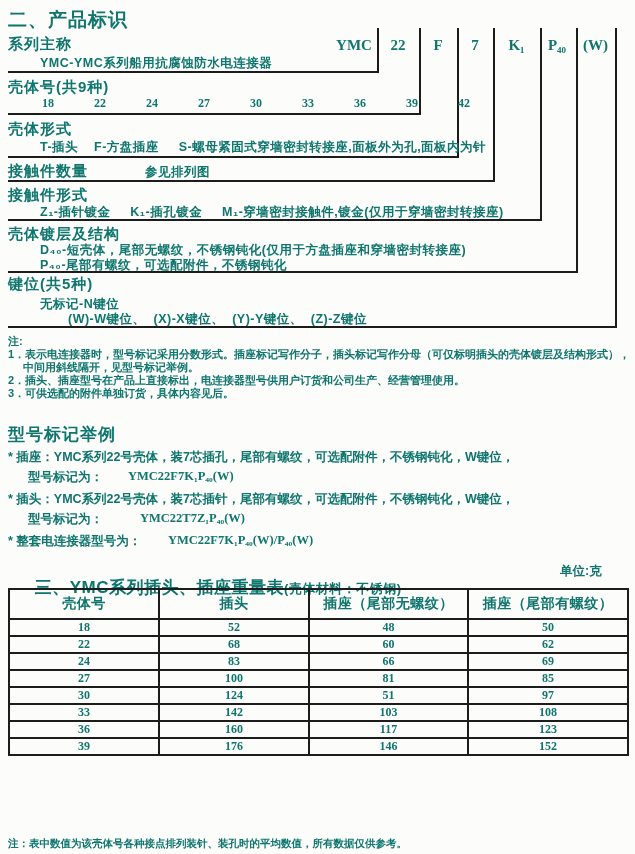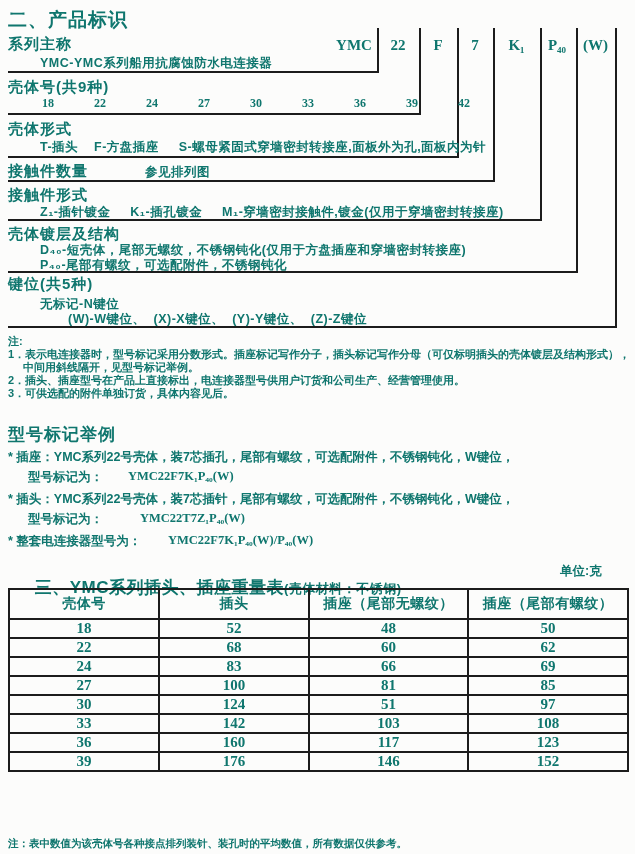--- a/index.html
+++ b/index.html
@@ -25,21 +25,21 @@
   .ex-line { font-size:12.5px; font-weight:bold; white-space:pre; }
   .num-row { font-family:"Liberation Serif","DejaVu Serif","DejaVu Sans",serif;
     font-size:12px; font-weight:bold; word-spacing:17px; white-space:pre; }
   table.wt { border-collapse:collapse; width:619px; table-layout:fixed; }
   table.wt th, table.wt td {
     border:2px solid #1c1c1c; text-align:center; vertical-align:middle;
     font-weight:bold; overflow:hidden;
   }
   table.wt th { height:30px; font-size:14px; letter-spacing:0.5px; }
   table.wt td {
-    height:16px; font-size:15px;
+    height:16px; font-size:12px;
     font-family:"Liberation Serif","DejaVu Serif","DejaVu Sans",serif;
   }
   .footnote { font-size:10.5px; font-weight:bold; white-space:pre; }
   .tbl-title { font-size:17px; font-weight:bold; letter-spacing:0.5px;margin-top:32px; }
   .unit { font-size:12.5px; font-weight:bold; }
 </style>
 </head>
 <body>
 
 <div class="page">

